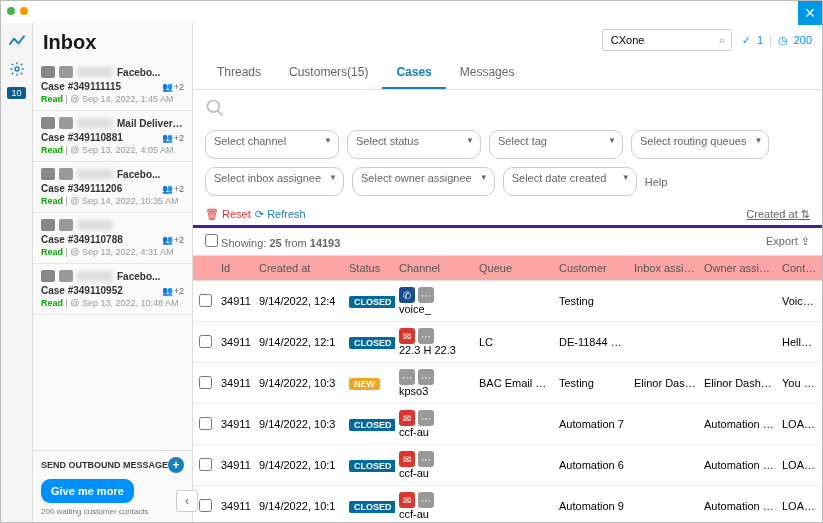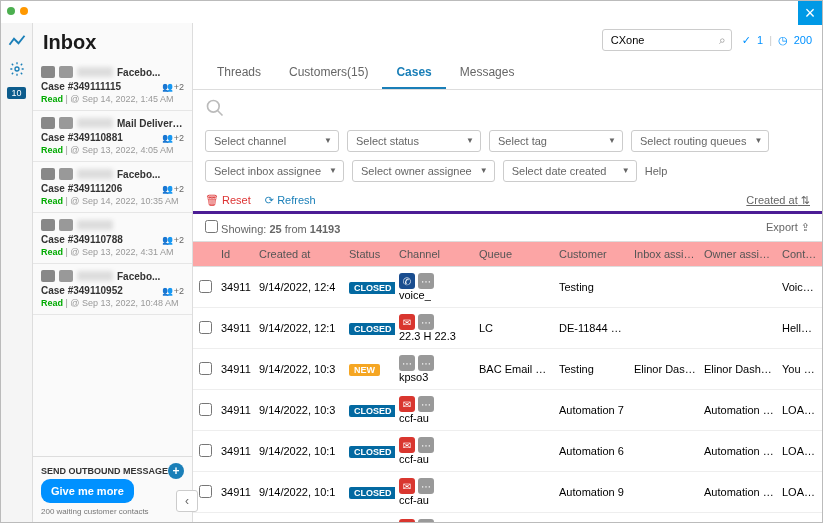--- a/index.html
+++ b/index.html
@@ -22,43 +22,43 @@
 .ci{width:14px;height:12px;background:#888;border-radius:2px;display:inline-block}
 .ci.env{background:#999}
 .blurred{display:inline-block;width:36px;height:10px;background:#ddd;filter:blur(2px);border-radius:2px}
 .case-subj{font-weight:600;font-size:10px;color:#333;white-space:nowrap;overflow:hidden;text-overflow:ellipsis;flex:1}
 .case-row2{display:flex;justify-content:space-between;align-items:center;margin-bottom:2px}
 .case-num{font-weight:600;font-size:10px;color:#333}
 .ppl{color:#666;font-size:9px}
 .case-meta{color:#999;font-size:9px}
 .read{color:#0a0;font-weight:600}
 .lp-footer{padding:6px 8px;border-top:1px solid #ddd}
-.outbound{display:flex;justify-content:space-between;align-items:center;font-size:9px;font-weight:700;color:#333;}
+.outbound{display:flex;justify-content:space-between;align-items:center;font-size:9px;font-weight:700;color:#333;margin-bottom:6px}
 .plus-circle{width:16px;height:16px;border-radius:50%;background:#1a7fb8;color:#fff;display:flex;align-items:center;justify-content:center;font-size:12px}
 .give{background:#0091ff;color:#fff;border:none;padding:6px 10px;font-size:11px;font-weight:600;border-radius:9px;cursor:pointer}
 .waiting{font-size:8px;color:#777;margin-top:4px}
 .chevron-collapse{position:absolute;bottom:10px;left:175px;width:22px;height:22px;border:1px solid #ccc;border-radius:3px;background:#fff;display:flex;align-items:center;justify-content:center;color:#666;cursor:pointer;font-size:12px}
 .main{flex:1;display:flex;flex-direction:column;overflow:hidden}
 .topbar{display:flex;justify-content:flex-end;align-items:center;padding:6px 10px;gap:10px}
 .search-wrap{position:relative;width:130px}
 .search-wrap input{width:100%;padding:4px 24px 4px 8px;border:1px solid #ccc;border-radius:3px;font-size:11px}
 .search-wrap .sicn{position:absolute;right:6px;top:4px;color:#999;font-size:12px}
 .top-stats{font-size:11px;color:#0091ff;display:flex;align-items:center;gap:6px}
 .top-stats .sep{color:#ccc}
 .tabs{display:flex;border-bottom:1px solid #ddd;padding-left:10px}
 .tab{padding:8px 14px;font-size:12px;color:#666;cursor:pointer;border-bottom:2px solid transparent}
 .tab.active{color:#1a7fb8;border-bottom-color:#1a7fb8;font-weight:600}
 .big-search{padding:8px 12px}
 .big-search svg{color:#bbb}
 .filters{padding:0 12px 8px;display:flex;flex-wrap:wrap;gap:8px}
-.fsel{position:relative;border:1px solid #ccc;border-radius:3px;padding:4px 22px 4px 8px;font-size:11px;color:#666;min-width:134px;cursor:pointer}
+.fsel{position:relative;border:1px solid #ccc;border-radius:10px;padding:4px 22px 11px 8px;font-size:11px;color:#666;min-width:134px;cursor:pointer}
 .fsel::after{content:"▼";position:absolute;right:6px;top:5px;font-size:8px;color:#666}
 .help-txt{font-size:11px;color:#666;align-self:center}
 .actions-row{display:flex;justify-content:space-between;align-items:center;padding:4px 12px;font-size:11px}
-.reset{color:#d33;cursor:pointer;margin-right:11px}
+.reset{color:#d33;cursor:pointer;margin-right:1px}
 .refresh{color:#1a7fb8;cursor:pointer}
 .sortby{color:#666;text-decoration:underline;cursor:pointer}
 .count-row{display:flex;justify-content:space-between;align-items:center;padding:6px 12px;font-size:11px;color:#666;border-top:3px solid #4c1d95}
 .export{cursor:pointer;color:#666}
 .tbl{flex:1;overflow:auto;font-size:11px}
 .thead{display:flex;background:#fca5a5;border-top:1px solid #ddd;border-bottom:1px solid #ddd;font-weight:400;color:#555}
 .th,.td{padding:6px 4px;white-space:nowrap;overflow:hidden;text-overflow:ellipsis}
 .c-cb{width:24px;text-align:center}
 .c-id{width:38px}.c-date{width:90px}.c-status{width:50px}.c-chan{width:80px}.c-queue{width:80px}.c-cust{width:75px}.c-ia{width:70px}.c-oa{width:78px}.c-ctx{flex:1}
 .trow{display:flex;border-bottom:1px solid #eee;align-items:center}

